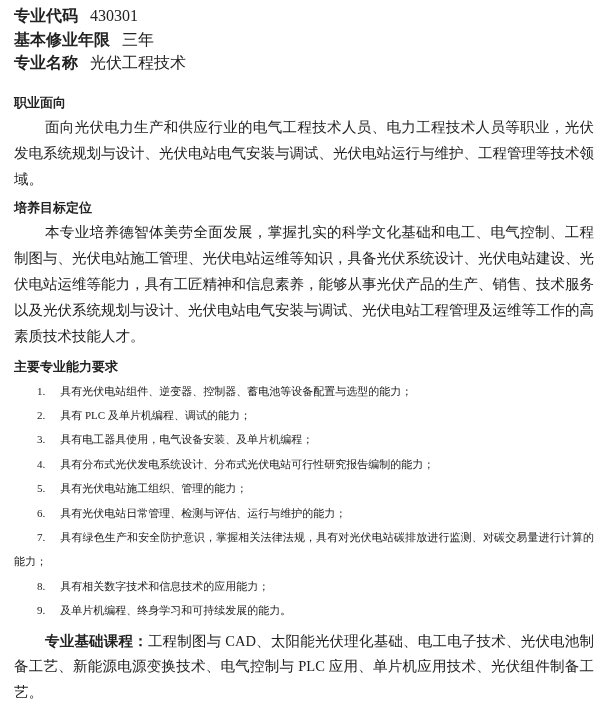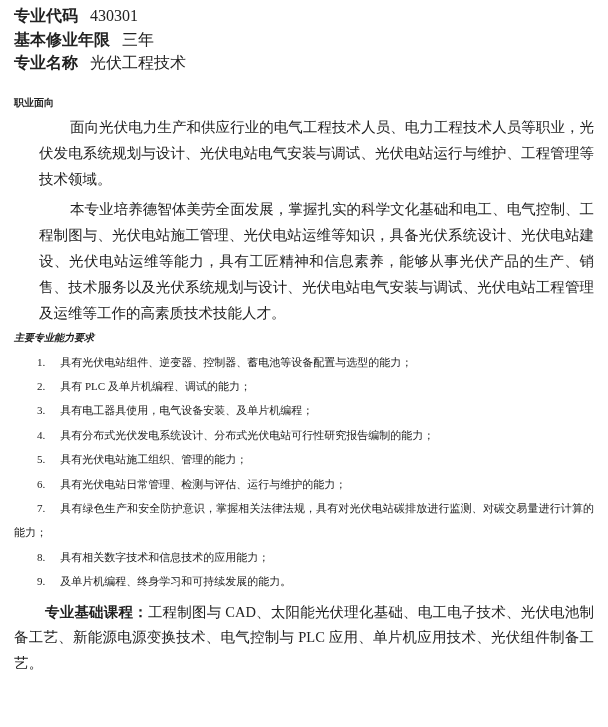--- a/index.html
+++ b/index.html
@@ -11,36 +11,35 @@
     font-family: "Liberation Serif", "DejaVu Serif", serif;
     color: #222222;
   }
   .page { padding: 4px 14px 0 14px; }
 
   .meta-row { font-size: 16px; line-height: 23.5px; white-space: nowrap; }
   .meta-label { font-weight: bold; }
   .meta-gap { display: inline-block; width: 12px; }
 
   .sec-heading {
-    font-size: 10px;
+    font-size: 13px;
     font-weight: bold;
     line-height: 15px;
   }
   .h-career    { margin-top: 20px; }
   .h-objectives{ margin-top: 8px; }
-  .h-abilities { margin-top: 4px; font-style: italic; }
+  .h-abilities { margin-top: 10px; }
   .h-courses   { margin-top: 11px; }
 
   .para {
     font-size: 14.5px;
     line-height: 26px;
     text-align: justify;
     text-indent: 31px;
     margin-top: 4px;
-    margin-left: 25px;
   }
 
   .ability-list { margin-top: 5px; }
   .ability-item {
     font-size: 11px;
     line-height: 24.4px;
     text-align: justify;
     text-indent: 23px;
   }
   .item-num { margin-right: 15px; }
@@ -61,20 +60,21 @@
 
   <div>
     <p class="meta-row"><span class="meta-label">专业代码</span><span class="meta-gap"></span><span class="meta-value">430301</span></p>
     <p class="meta-row"><span class="meta-label">基本修业年限</span><span class="meta-gap"></span><span class="meta-value">三年</span></p>
     <p class="meta-row"><span class="meta-label">专业名称</span><span class="meta-gap"></span><span class="meta-value">光伏工程技术</span></p>
   </div>
 
   <h2 class="sec-heading h-career">职业面向</h2>
   <p class="para">面向光伏电力生产和供应行业的电气工程技术人员、电力工程技术人员等职业，光伏发电系统规划与设计、光伏电站电气安装与调试、光伏电站运行与维护、工程管理等技术领域。</p>
 
+  <h2 class="sec-heading h-objectives">培养目标定位</h2>
   <p class="para">本专业培养德智体美劳全面发展，掌握扎实的科学文化基础和电工、电气控制、工程制图与、光伏电站施工管理、光伏电站运维等知识，具备光伏系统设计、光伏电站建设、光伏电站运维等能力，具有工匠精神和信息素养，能够从事光伏产品的生产、销售、技术服务以及光伏系统规划与设计、光伏电站电气安装与调试、光伏电站工程管理及运维等工作的高素质技术技能人才。</p>
 
   <h2 class="sec-heading h-abilities">主要专业能力要求</h2>
   <div class="ability-list">
     <p class="ability-item"><span class="item-num">1.</span><span>具有光伏电站组件、逆变器、控制器、蓄电池等设备配置与选型的能力；</span></p>
     <p class="ability-item"><span class="item-num">2.</span><span>具有 PLC 及单片机编程、调试的能力；</span></p>
     <p class="ability-item"><span class="item-num">3.</span><span>具有电工器具使用，电气设备安装、及单片机编程；</span></p>
     <p class="ability-item"><span class="item-num">4.</span><span>具有分布式光伏发电系统设计、分布式光伏电站可行性研究报告编制的能力；</span></p>
     <p class="ability-item"><span class="item-num">5.</span><span>具有光伏电站施工组织、管理的能力；</span></p>
     <p class="ability-item"><span class="item-num">6.</span><span>具有光伏电站日常管理、检测与评估、运行与维护的能力；</span></p>

